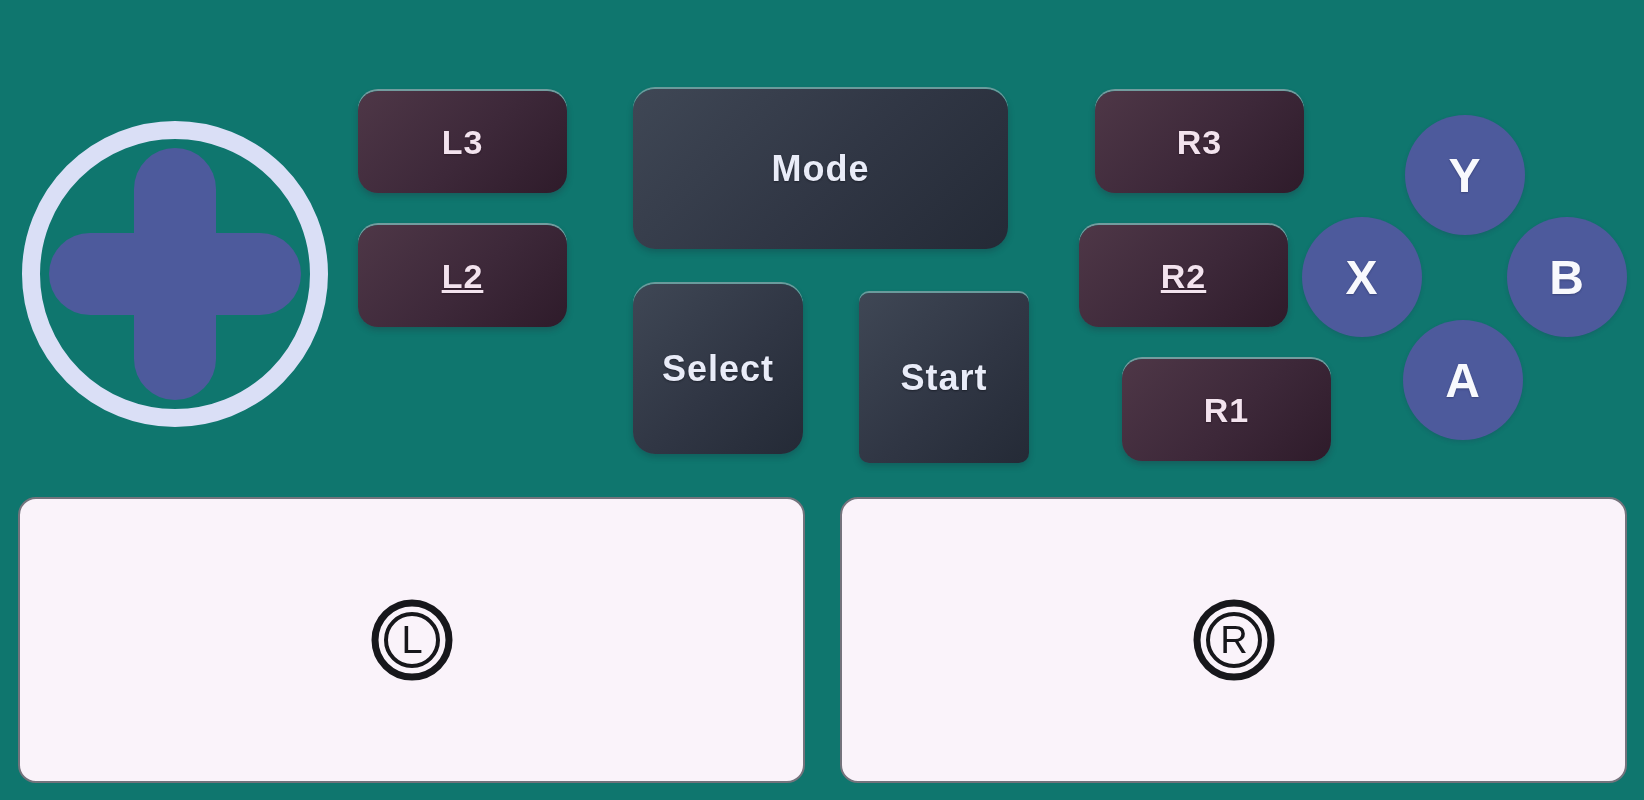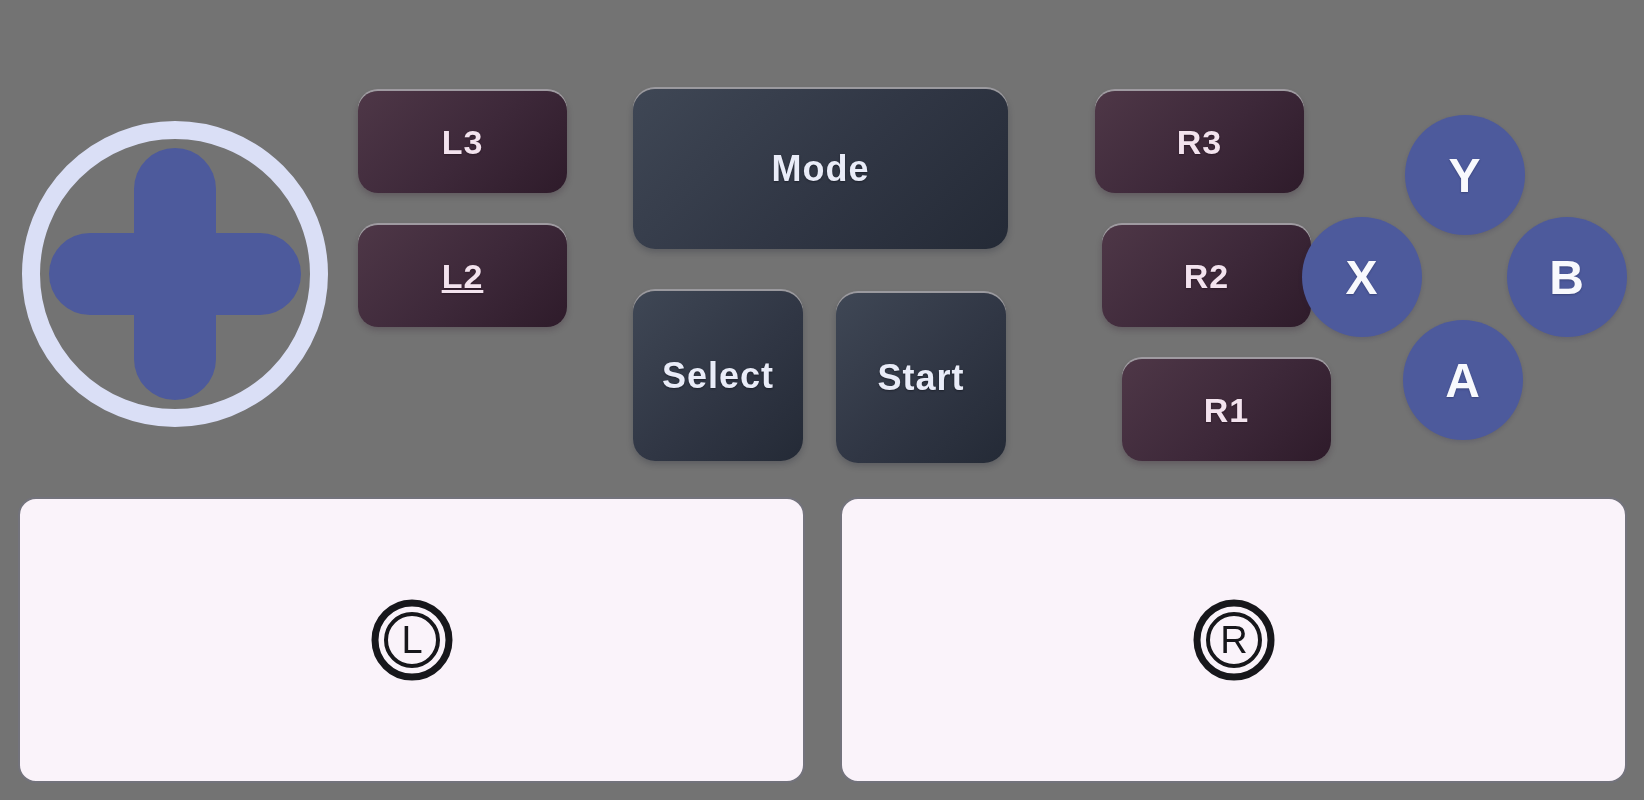--- a/index.html
+++ b/index.html
@@ -5,21 +5,21 @@
   html, body {
     margin: 0;
     padding: 0;
     background: #faf3fa;
     font-family: "Liberation Sans", "DejaVu Sans", sans-serif;
   }
   .stage {
     position: relative;
     width: 1644px;
     height: 800px;
-    background: #737373;
+    background: #0f766e;
     overflow: hidden;
   }
 
   
   .dpad {
     position: absolute;
     left: 22px;
     top: 121px;
     width: 306px;
     height: 306px;
@@ -63,35 +63,35 @@
     background: linear-gradient(135deg, #4e3747 0%, #3d2839 55%, #2e1b2a 100%);
     color: #f3e3ee;
     font-size: 34px;
     text-shadow: 0 1px 2px rgba(25, 8, 20, 0.45);
     box-shadow: 0 -2px 0 0 rgba(198, 191, 203, 0.55), 0 3px 6px rgba(43, 20, 38, 0.25);
   }
   .l3 { left: 358px;  top: 91px;  }
   .l2 { left: 358px;  top: 225px; text-decoration: underline; }
   .l1 { left: 358px;  top: 359px; }
   .r3 { left: 1079px; top: 91px; margin-left: 16px;  }
-  .r2 { left: 1102px; top: 225px; }
+  .r2 { left: 1079px; top: 225px; text-decoration: underline; }
   .r1 { left: 1122px; top: 359px; }
 
   
   .meta {
     background: linear-gradient(135deg, #3f4755 0%, #303644 55%, #242a36 100%);
     color: #e9ecf8;
     font-size: 36px;
     border-radius: 22px;
     text-shadow: 0 1px 2px rgba(10, 12, 20, 0.5);
     box-shadow: 0 -2px 0 0 rgba(198, 195, 205, 0.5), 0 3px 6px rgba(25, 28, 42, 0.25);
   }
   .mode   { left: 633px; top: 89px;  width: 375px; height: 160px; }
-  .select { left: 633px; top: 291px; width: 170px; height: 170px; }
-  .start  { left: 836px; top: 293px; width: 170px; height: 170px; }
+  .select { left: 633px; top: 284px; width: 170px; height: 170px; }
+  .start  { left: 859px; top: 293px; width: 170px; height: 170px; border-radius: 10px; }
 
   
   .face {
     width: 120px;
     height: 120px;
     border-radius: 50%;
     background: #4d5a9c;
     color: #f8f9fd;
     font-size: 48px;
     text-shadow: 0 1px 2px rgba(20, 25, 60, 0.35);

